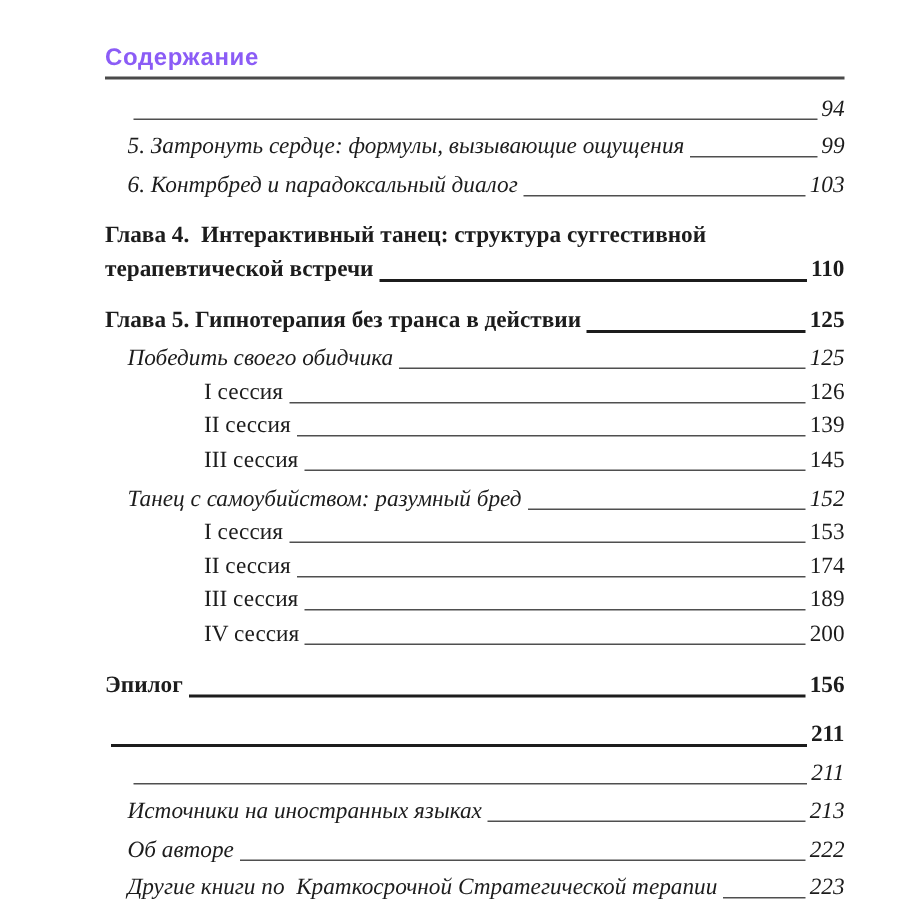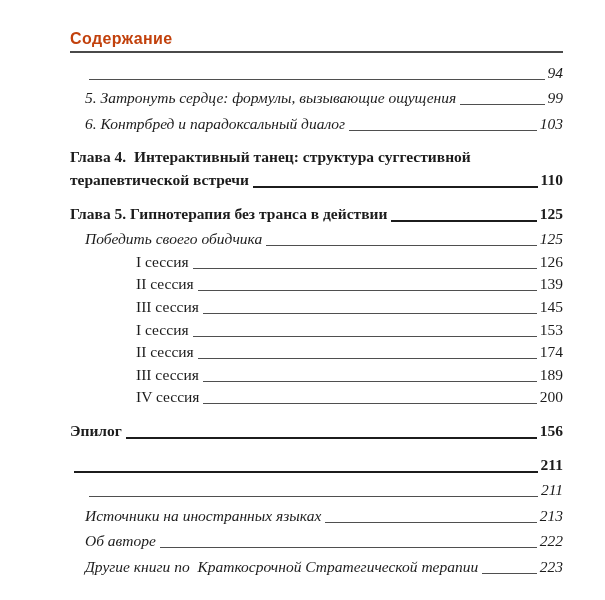--- a/index.html
+++ b/index.html
@@ -13,21 +13,21 @@
     height: 600px;
     background: #ffffff;
     box-sizing: border-box;
     padding: 30px 42px 0 70px;
     overflow: hidden;
   }
   .running-header {
     font-family: "Liberation Sans", "DejaVu Sans", sans-serif;
     font-weight: bold;
     font-size: 16px;
-    color: #c2410c;
+    color: #8b5cf6;
     letter-spacing: 0.4px;
     padding-bottom: 3px;
     border-bottom: 2px solid #4a4a4a;
     margin-bottom: 7px;
   }
   .toc {
     font-family: "Liberation Serif", "DejaVu Serif", serif;
     font-size: 15.5px;
     color: #1c1c1c;
   }
@@ -121,20 +121,25 @@
       <span class="leader"></span>
       <span class="pagenum">139</span>
     </div>
 
     <div class="row session">
       <span class="label">III сессия</span>
       <span class="leader"></span>
       <span class="pagenum">145</span>
     </div>
 
+    <div class="row sub gap-sm">
+      <span class="label">Танец с самоубийством: разумный бред</span>
+      <span class="leader"></span>
+      <span class="pagenum">152</span>
+    </div>
 
     <div class="row session">
       <span class="label">I сессия</span>
       <span class="leader"></span>
       <span class="pagenum">153</span>
     </div>
 
     <div class="row session">
       <span class="label">II сессия</span>
       <span class="leader"></span>

